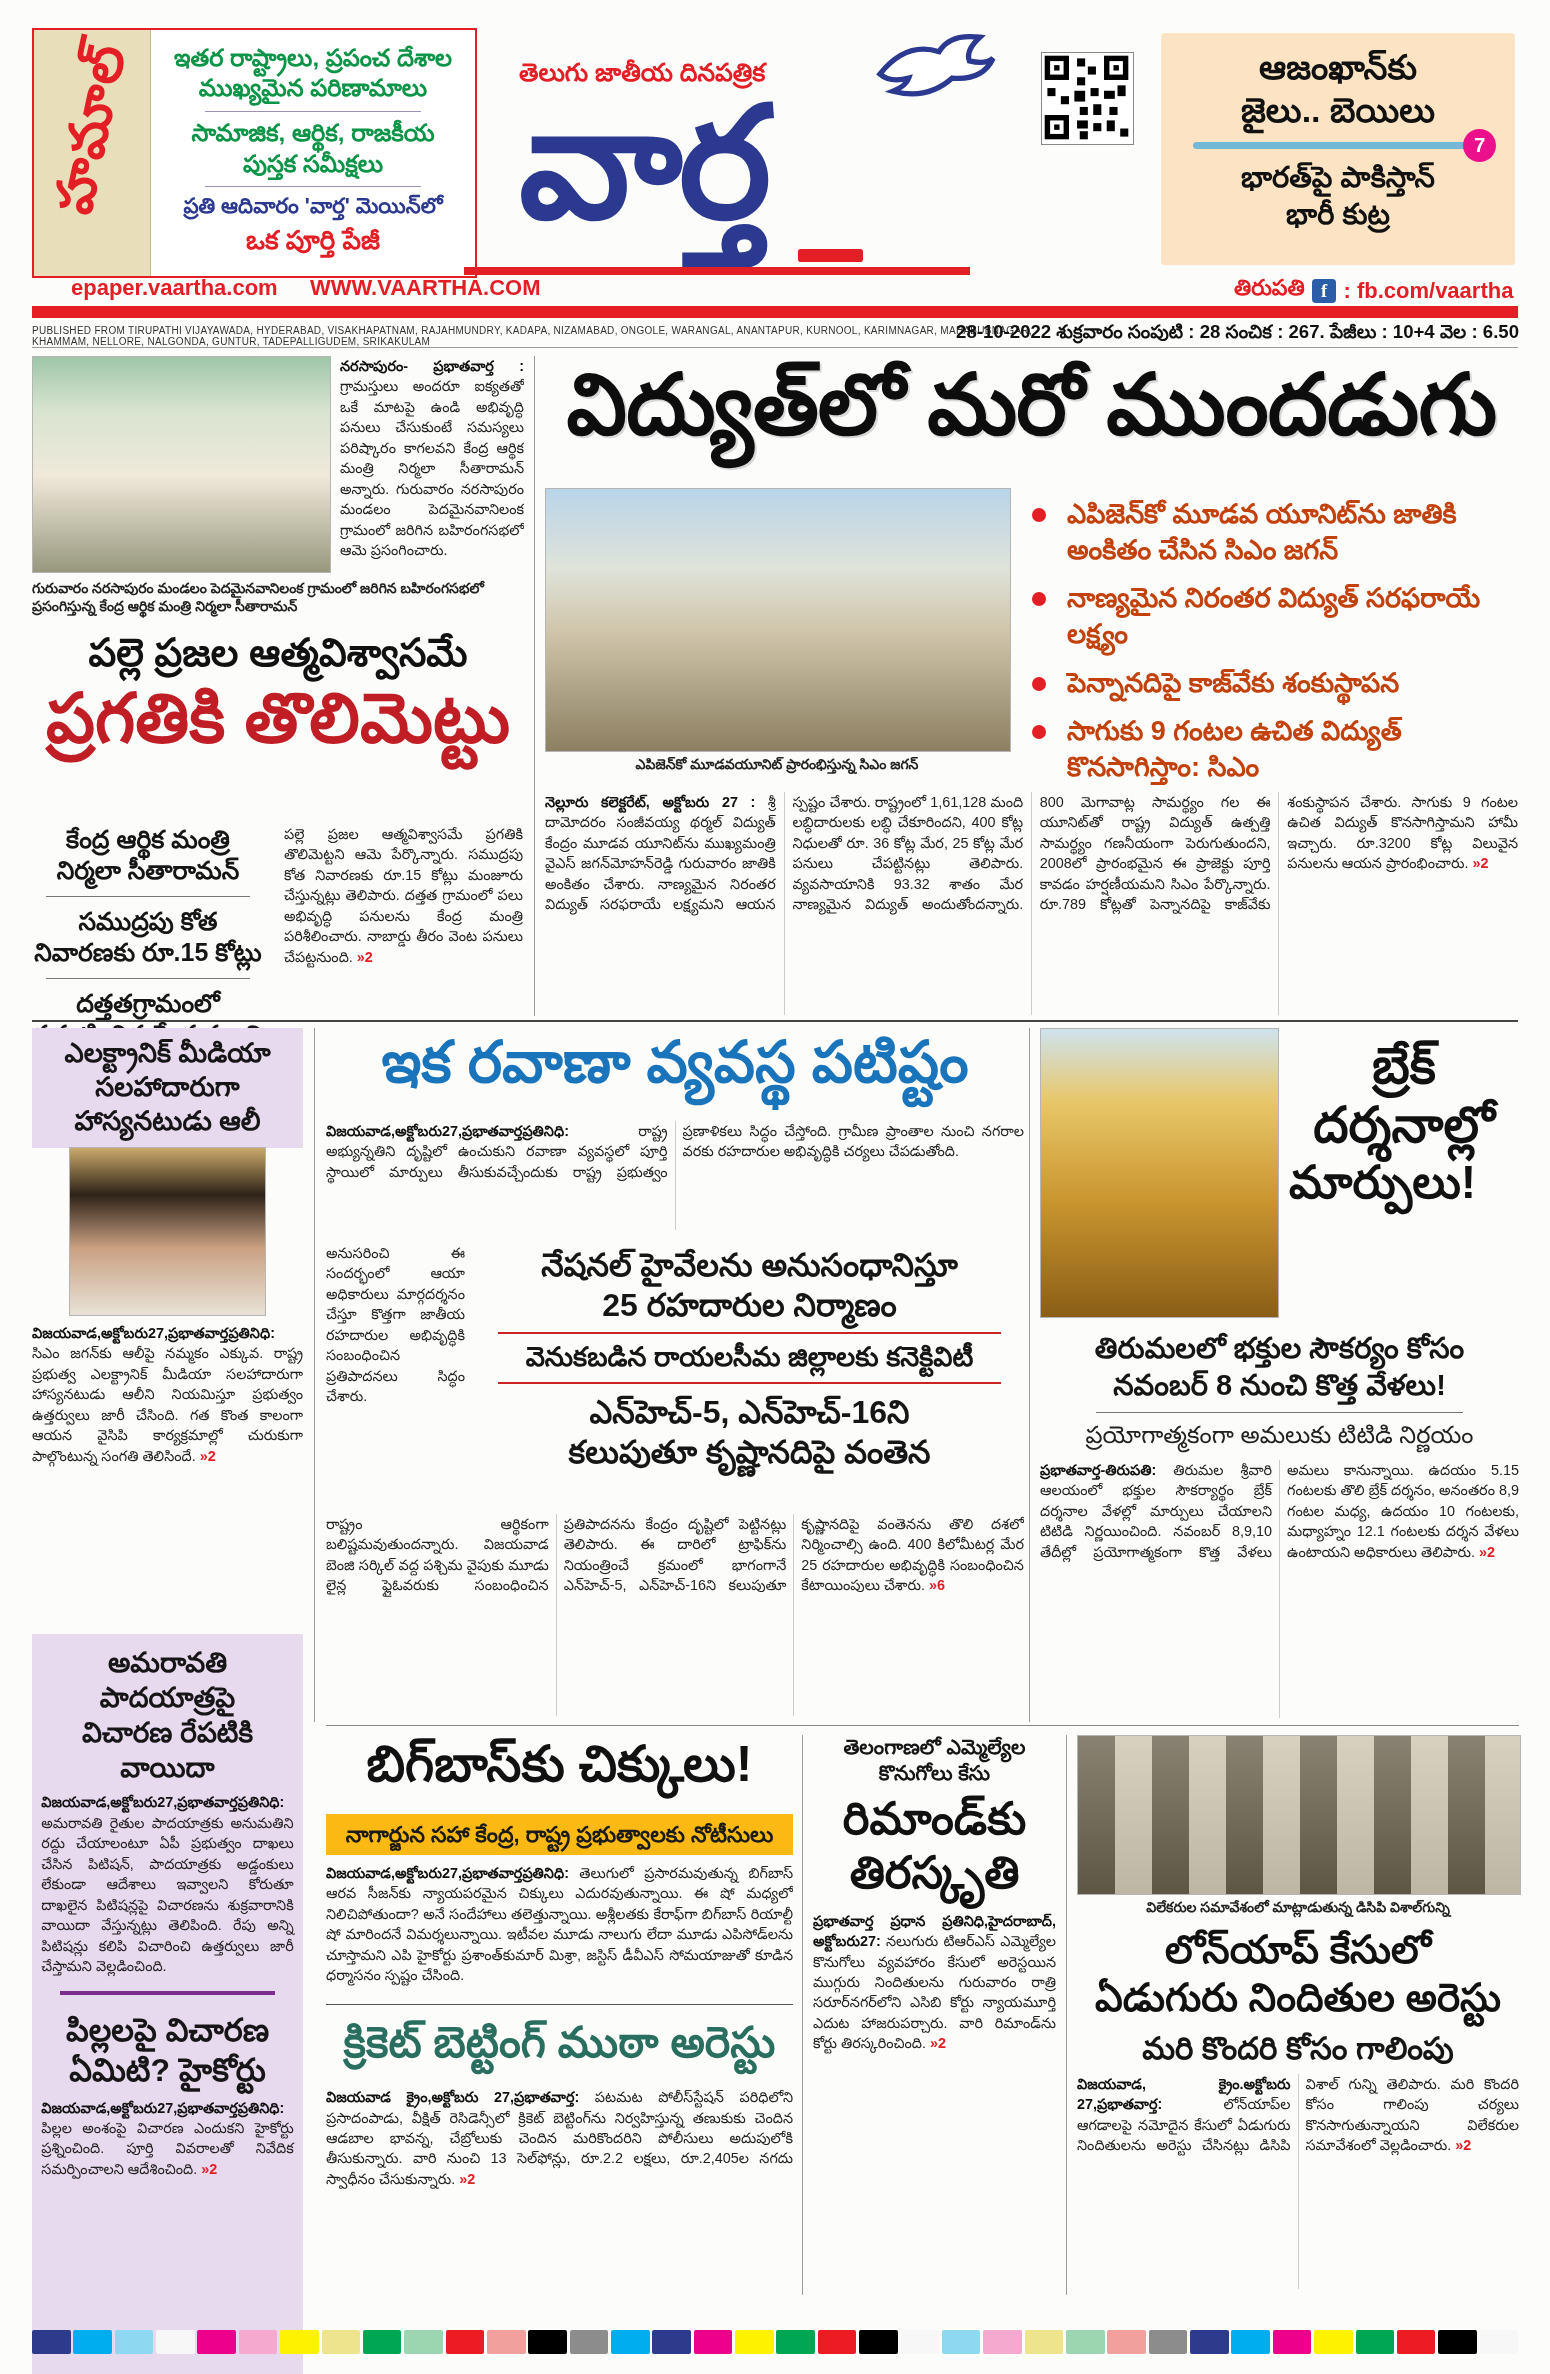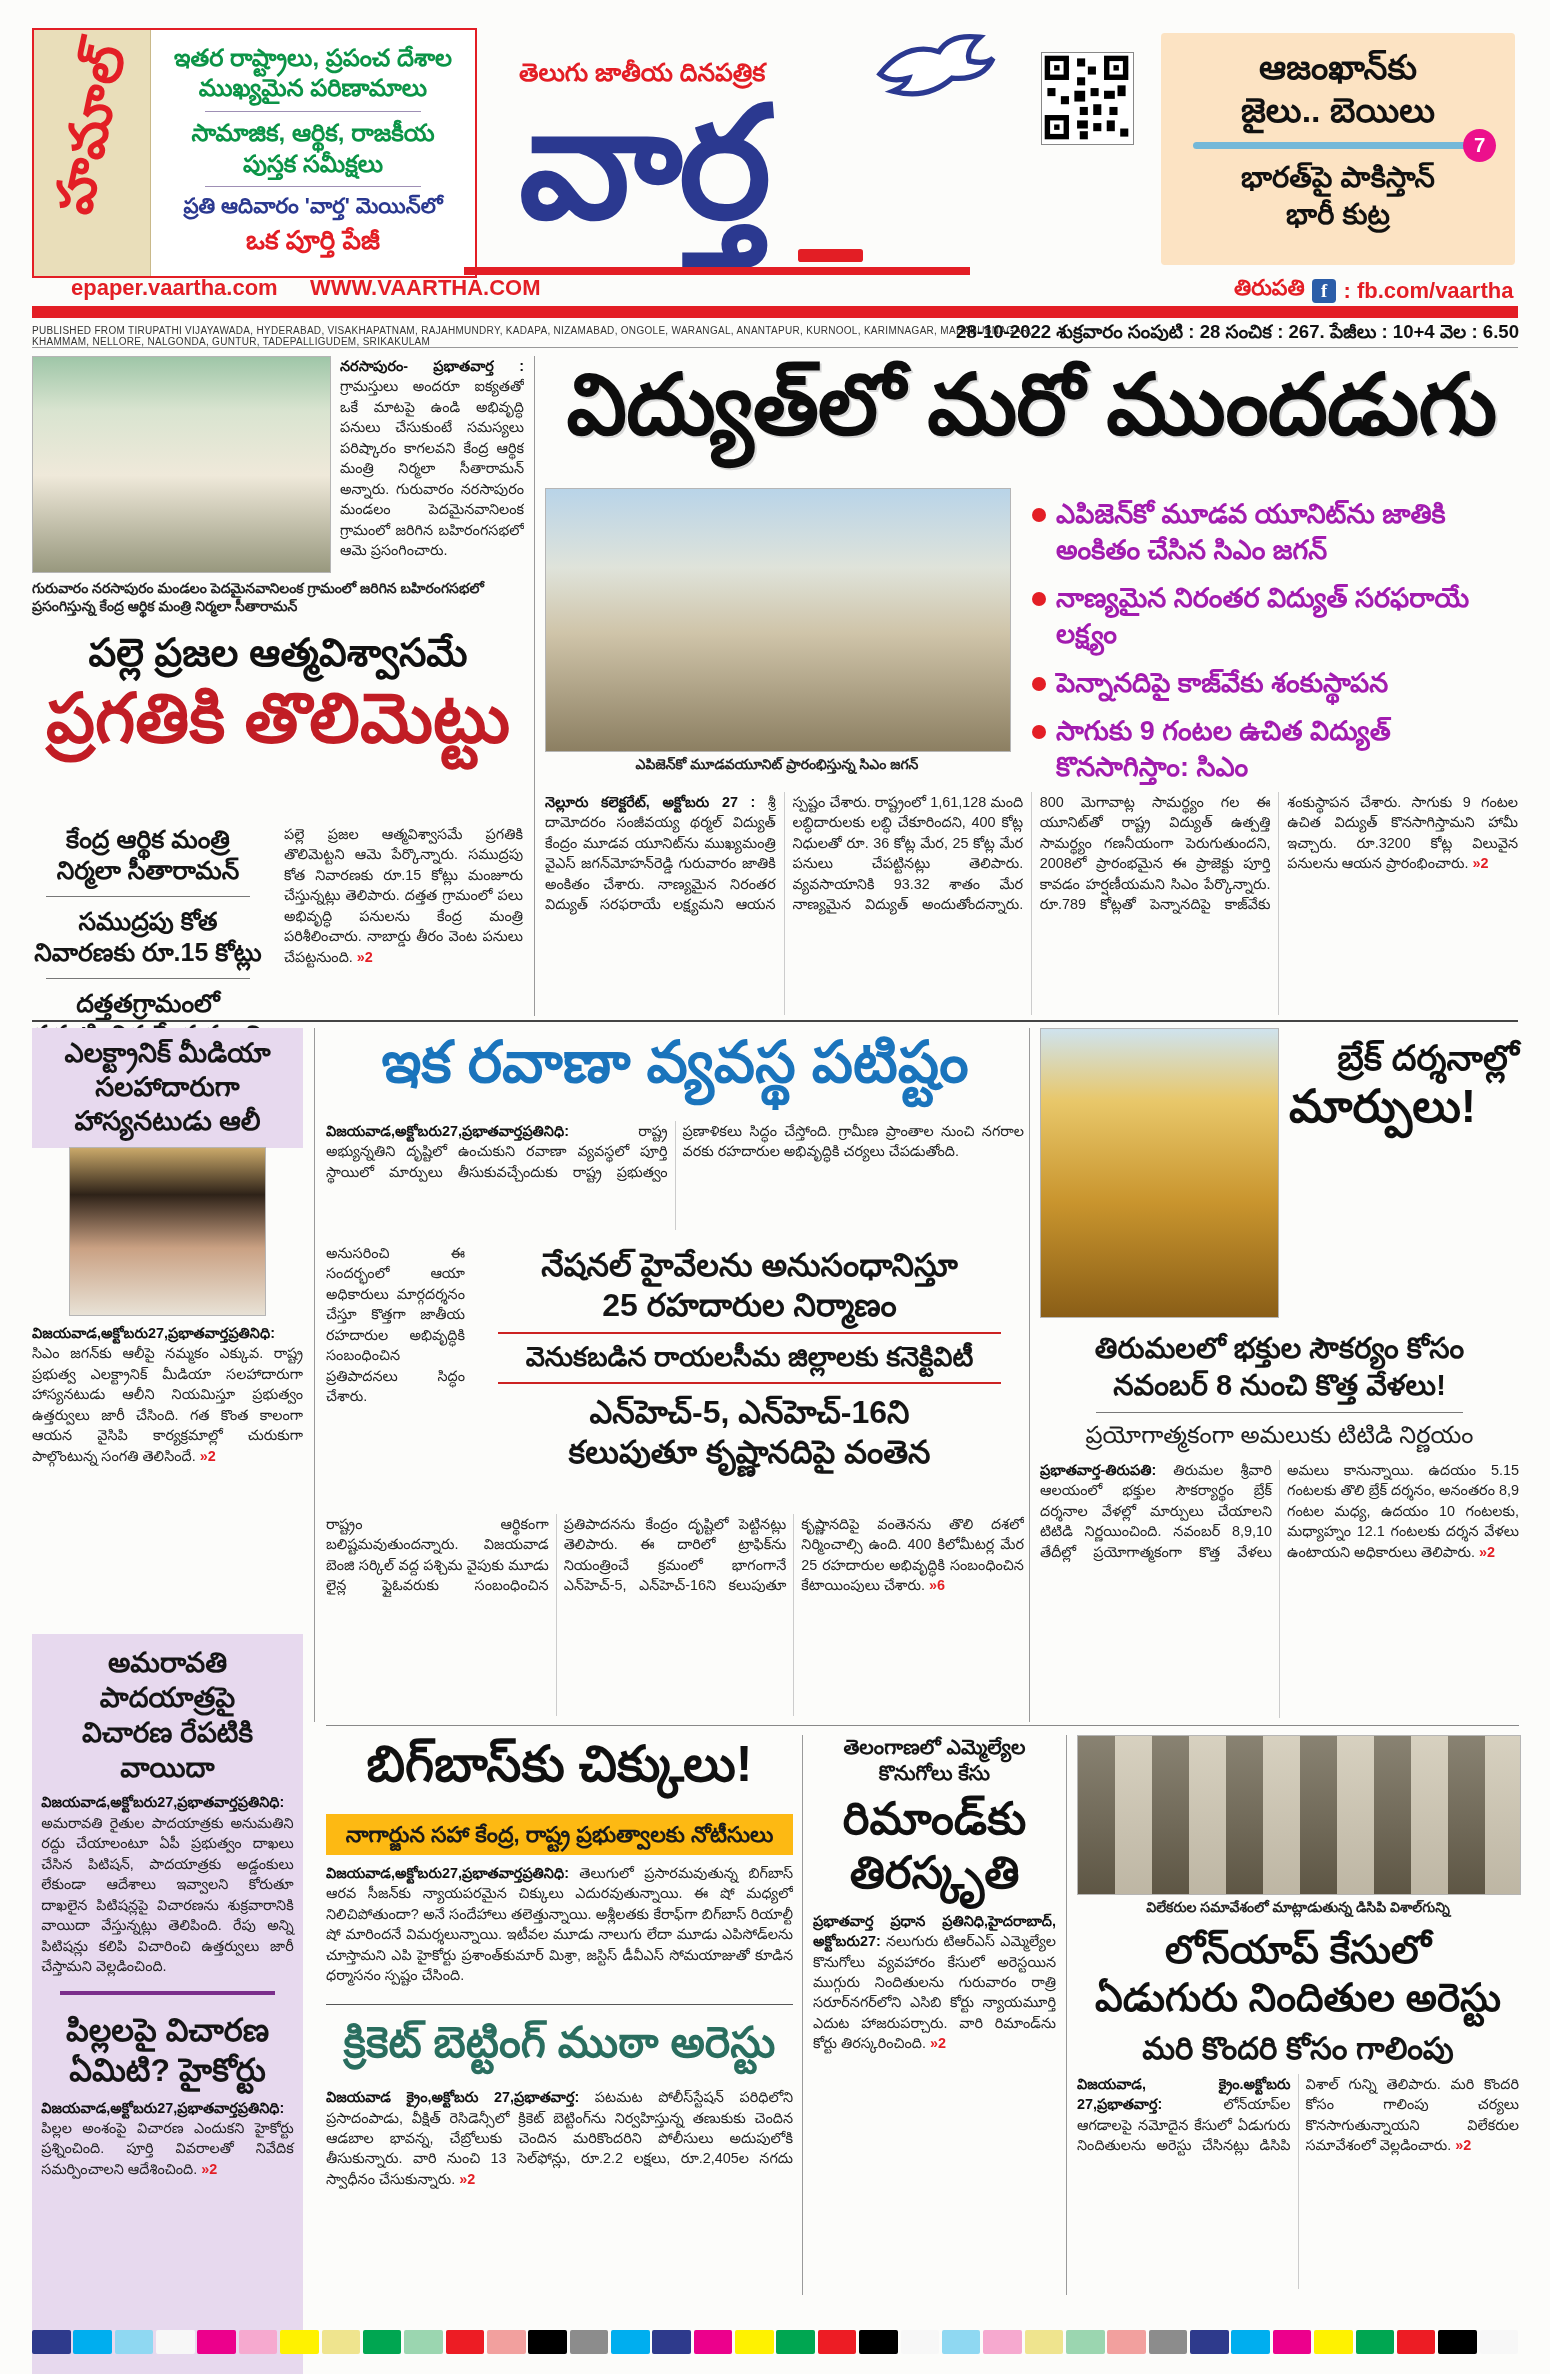--- a/index.html
+++ b/index.html
@@ -48,21 +48,21 @@
   .issue-info{position:absolute;right:32px;top:321px;font-size:18.6px;font-weight:bold;color:#111}
   
   .kicker-black{font-weight:900;color:#111;text-align:center}
   .head-red{font-weight:900;color:#c11d25;text-align:center}
   .head-black-xl{font-weight:900;color:#0d0d0d;text-align:center;letter-spacing:-0.9px;text-shadow:1.9px 1.9px 0 #d8d8d8}
   .head-blue{font-weight:900;color:#1a74bc;text-align:center}
   .head-teal{font-weight:900;color:#2a6e5f;text-align:center}
   .subhead{font-weight:bold;color:#161616;text-align:center;line-height:1.25}
   .sep-thin{height:0.9px;background:#777;margin:9.3px auto;width:88%}
   .bullet-list{list-style:none;margin:0;padding:0}
-  .bullet-list li{display:flex;gap:10px;margin-bottom:13px;font-size:27px;font-weight:bold;color:#a21caf;line-height:1.32}
+  .bullet-list li{display:flex;gap:21px;margin-bottom:13px;font-size:27px;font-weight:bold;color:#c2410c;line-height:1.32}
   .dot{width:14px;height:14px;border-radius:50%;background:#e31e25;flex:0 0 14px;margin-top:11px}
   .lav{background:#e7d9ee}
   .yellow-bar{background:#fdb913;font-weight:900;font-size:22px;text-align:center;color:#1a1a1a;
               padding:7.4px 3.7px;line-height:1.2}
   .box-rule-red{height:1.9px;background:#c22;width:92%;margin:7.4px auto}
   .colorbar{position:absolute;left:32px;top:2330px;width:1486px;height:24px;display:flex;gap:2.8px}
   .colorbar div{flex:1;border-radius:1.9px}
   .cols2{column-count:2;column-gap:15px;column-rule:0.9px solid #ccc}
   .cols3{column-count:3;column-gap:15px;column-rule:0.9px solid #ccc}
   .cols4{column-count:4;column-gap:16.7px;column-rule:0.9px solid #ccc}
@@ -249,21 +249,21 @@
       <span>రాష్ట్రం ఆర్థికంగా బలిష్టమవుతుందన్నారు. విజయవాడ బెంజి సర్కిల్ వద్ద పశ్చిమ వైపుకు మూడు లైన్ల ఫ్లైఓవరుకు సంబంధించిన ప్రతిపాదనను కేంద్రం దృష్టిలో పెట్టినట్లు తెలిపారు. ఈ దారిలో ట్రాఫిక్‌ను నియంత్రించే క్రమంలో భాగంగానే ఎన్‌హెచ్-5, ఎన్‌హెచ్-16ని కలుపుతూ కృష్ణానదిపై వంతెనను తొలి దశలో నిర్మించాల్సి ఉంది. 400 కిలోమీటర్ల మేర 25 రహదారుల అభివృద్ధికి సంబంధించిన కేటాయింపులు చేశారు.</span>
       <span class="jump">»6</span>
     </div>
   </div>
 
   <div class="vrule" style="left:1029px;top:1028px;height:694px"></div>
 
   <div class="abs" style="left:1040px;top:1028px;width:479px;height:694px">
     <div class="photo" style="left:0;top:0;width:237px;height:288px;background:linear-gradient(180deg,#cfe3ee 0%,#e8c76a 25%,#c9952e 60%,#8a5e17 100%)"></div>
     <div class="abs" style="left:249px;top:9.3px;width:230px">
-      <div class="kicker-black" style="font-size:35px;line-height:1.18;text-align:right">బ్రేక్ దర్శనాల్లో</div>
+      <div class="kicker-black" style="font-size:50px;line-height:1.18;text-align:center">బ్రేక్ దర్శనాల్లో</div>
       <div class="kicker-black" style="font-size:46px;line-height:1.18;text-align:left">మార్పులు!</div>
     </div>
     <div class="abs subhead" style="left:0;top:302px;width:479px;font-size:29px">తిరుమలలో భక్తుల సౌకర్యం కోసం</div>
     <div class="abs subhead" style="left:0;top:339px;width:479px;font-size:29px">నవంబర్ 8 నుంచి కొత్త వేళలు!</div>
     <div class="hrule" style="left:56px;top:384px;width:367px;height:0.9px;background:#777"></div>
     <div class="abs" style="left:0;top:393px;width:479px;font-size:24px;text-align:center;color:#222">ప్రయోగాత్మకంగా అమలుకు టిటిడి నిర్ణయం</div>
     <div class="abs cols2 body-text" style="left:0;top:432px;width:479px;height:258px;overflow:hidden">
       <span class="byline">ప్రభాతవార్త-తిరుపతి:</span>
       <span>తిరుమల శ్రీవారి ఆలయంలో భక్తుల సౌకర్యార్థం బ్రేక్ దర్శనాల వేళల్లో మార్పులు చేయాలని టిటిడి నిర్ణయించింది. నవంబర్ 8,9,10 తేదీల్లో ప్రయోగాత్మకంగా కొత్త వేళలు అమలు కానున్నాయి. ఉదయం 5.15 గంటలకు తొలి బ్రేక్ దర్శనం, అనంతరం 8,9 గంటల మధ్య, ఉదయం 10 గంటలకు, మధ్యాహ్నం 12.1 గంటలకు దర్శన వేళలు ఉంటాయని అధికారులు తెలిపారు.</span>
       <span class="jump">»2</span>

